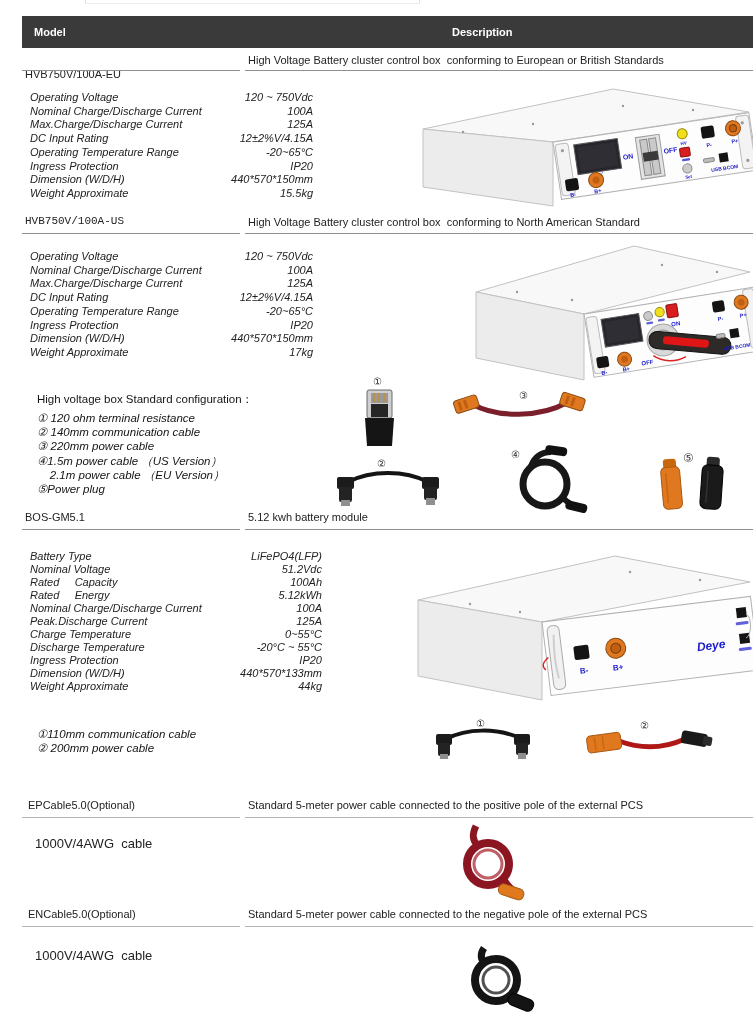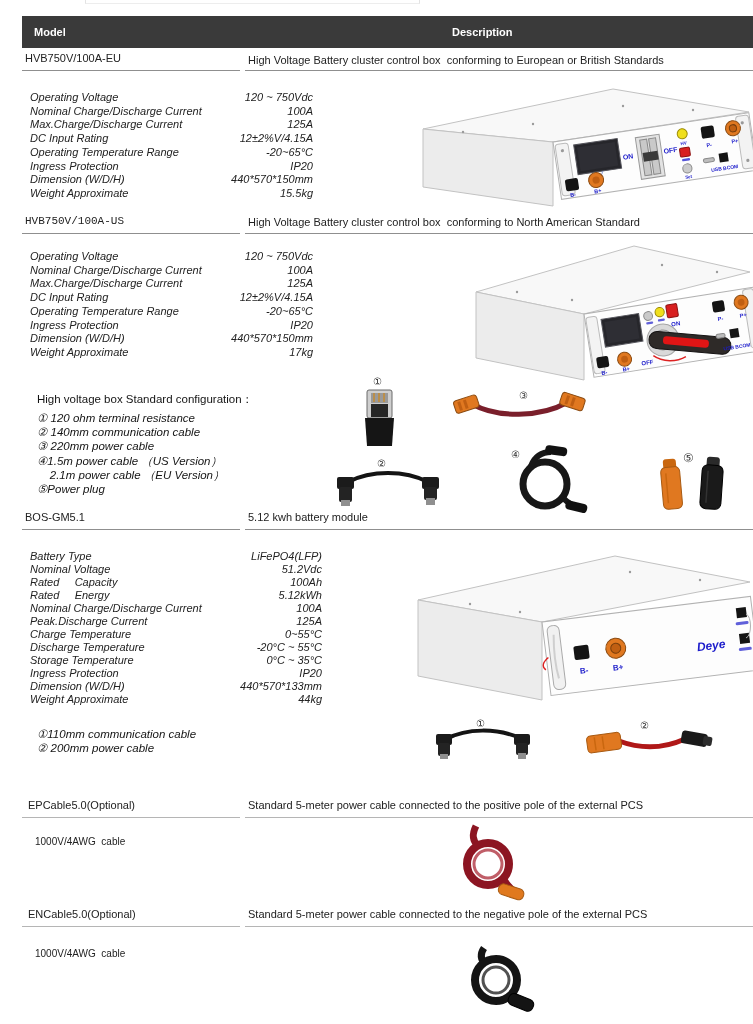--- a/index.html
+++ b/index.html
@@ -31,39 +31,39 @@
   .speclist.tight .spec-row { line-height:13px; }
   .spec-label { white-space:pre; }
   .spec-value { text-align:right; white-space:pre; }
 
   
   .cfg { position:absolute; font-size:11.5px; color:#141414; }
   .cfg .cfg-title { line-height:15px; margin-bottom:4px; }
   .cfg .cfg-item { line-height:14.2px; white-space:pre;font-style:italic; }
 
   .circ-label { position:absolute; font-size:10px; color:#333; }
-  .plain-label { position:absolute; font-size:10px; color:#222; white-space:pre; }
+  .plain-label { position:absolute; font-size:13px; color:#222; white-space:pre; }
 
   svg { position:absolute; overflow:visible; }
   svg text { font-family:"Liberation Sans", sans-serif; }
   .blue-t { fill:#1c1ccb; font-weight:bold; }
 </style>
 </head>
 <body>
 
 <div class="page">
 
   <div class="top-artifact"></div>
 
   <div class="topbar">
     <span class="model-h">Model</span>
     <span class="desc-h">Description</span>
   </div>
 
-  <span class="mrow-model" style="left:25px;top:52px;">HVB750V/100A-EU</span>
+  <span class="mrow-model" style="left:25px;top:68px;">HVB750V/100A-EU</span>
   <span class="mrow-desc" style="left:248px;top:54px;">High Voltage Battery cluster control box  conforming to European or British Standards</span>
   <div class="rule" style="left:22px;top:70px;width:218px;"></div>
   <div class="rule" style="left:245px;top:70px;width:508px;"></div>
 
   <div class="speclist" style="left:30px;top:91px;width:283px;">
 
       <div class="spec-row">
         <span class="spec-label">Operating Voltage</span>
         <span class="spec-value">120 ~ 750Vdc</span>
       </div>
@@ -358,24 +358,20 @@
       <div class="spec-row">
         <span class="spec-label">Charge Temperature</span>
         <span class="spec-value">0~55°C</span>
       </div>
 
       <div class="spec-row">
         <span class="spec-label">Discharge Temperature</span>
         <span class="spec-value">-20°C ~ 55°C</span>
       </div>
 
-      <div class="spec-row">
-        <span class="spec-label">Storage Temperature</span>
-        <span class="spec-value">0°C ~ 35°C</span>
-      </div>
 
       <div class="spec-row">
         <span class="spec-label">Ingress Protection</span>
         <span class="spec-value">IP20</span>
       </div>
 
       <div class="spec-row">
         <span class="spec-label">Dimension (W/D/H)</span>
         <span class="spec-value">440*570*133mm</span>
       </div>

